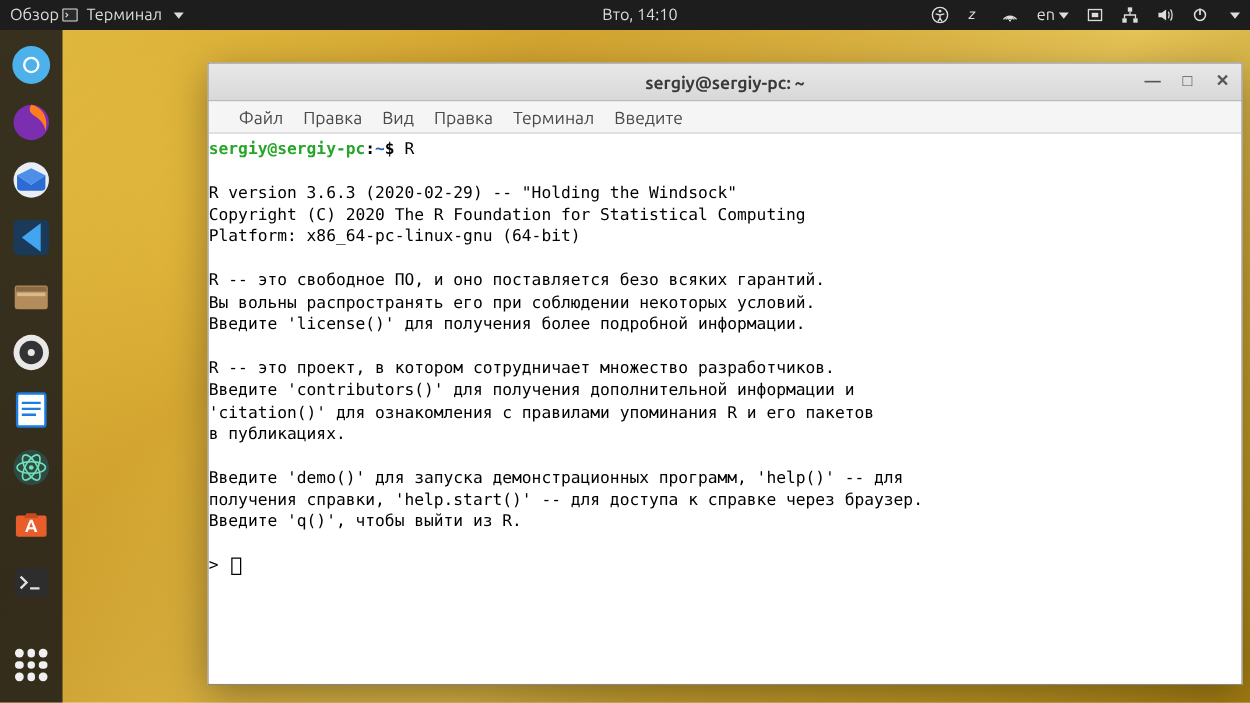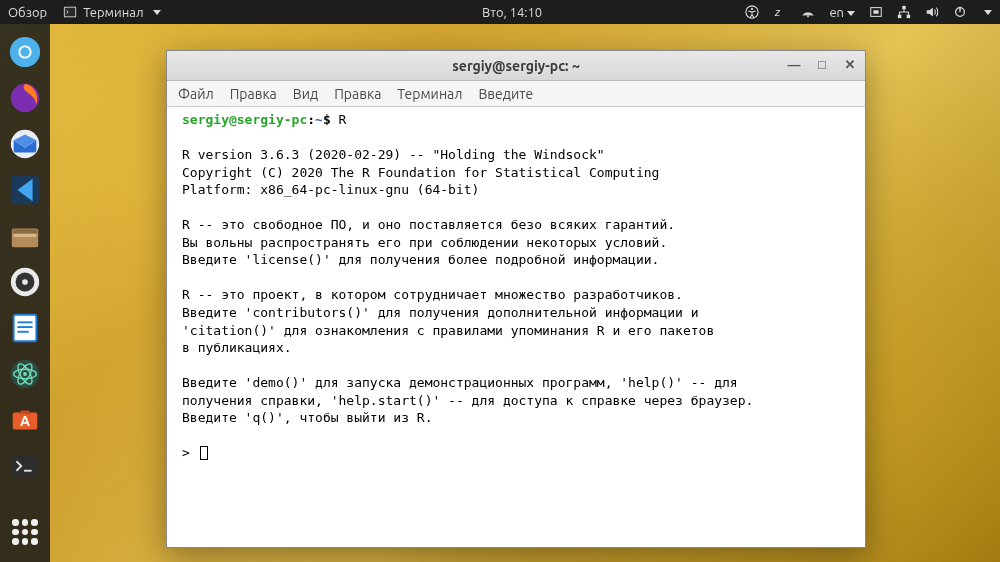--- a/index.html
+++ b/index.html
@@ -32,21 +32,21 @@
       top: 0; left: 0; right: 0;
       height: 24px;
       background: #1d1d1d;
       color: #dcdcdc;
       font-size: 13px;
       display: flex;
       align-items: center;
       padding: 0 8px;
       z-index: 10;
     }
-    .topbar-left { display: flex; align-items: flex-start; gap: 16px; }
+    .topbar-left { display: flex; align-items: flex-start; gap: 2px; }
     .topbar-center { position: absolute; left: 50%; transform: translateX(-50%); margin-left: 12px; }
     .topbar-right { margin-left: auto; display: flex; align-items: center; gap: 14px; }
     .topbar .app-indicator { display:flex; align-items:center; gap:6px;}
     .topbar svg { fill:#dcdcdc; }
     .tri-down { width:0;height:0;border-left:4px solid transparent;border-right:4px solid transparent;border-top:5px solid #dcdcdc;display:inline-block;margin-left:3px;vertical-align:middle;}
 
     .dock {
       position: absolute;
       left: 0;
       top: 24px;
@@ -82,21 +82,21 @@
     }
     .apps-grid span {
       background:#f0f0f0;
       border-radius:50%;
     }
 
     .window {
       position: absolute;
       left: 166px;
       top: 50px;
-      width: 700px;
+      width: 828px;
       background: #fff;
       border: 1px solid #888;
       box-shadow: 0 8px 30px rgba(0,0,0,0.35);
       z-index: 8;
     }
     .titlebar {
       height: 30px;
       background: linear-gradient(#e8e8e8,#d8d8d8);
       border-bottom: 1px solid #bbb;
       display: flex;
@@ -121,33 +121,33 @@
       color:#555;
       font-size:13px;
       font-family: sans-serif;
     }
     .menubar {
       height: 26px;
       background: #f5f5f5;
       border-bottom: 1px solid #ccc;
       display: flex;
       align-items: center;
-      padding: 0 11px;
+      padding: 0 24px;
       gap: 16px;
       font-size: 14px;
       color: #4a4a4a;
     }
     .menubar span { cursor: default; }
     .terminal-body {
       background: #fff;
       color: #000;
       font-family: "DejaVu Sans Mono","Liberation Mono",monospace;
       font-size: 13px;
       line-height: 1.35;
-      padding: 4px 15px 20px;
+      padding: 4px 0 20px;
       white-space: pre-wrap;
       min-height: 440px;
     }
     .prompt-user { color: #27a52a; font-weight: bold;}
     .prompt-colon { color: #000; font-weight: bold;}
     .prompt-path { color: #2a5db0; font-weight: bold;}
     .cursor {
       display:inline-block;
       width:8px;height:14px;
       border:1px solid #000;

